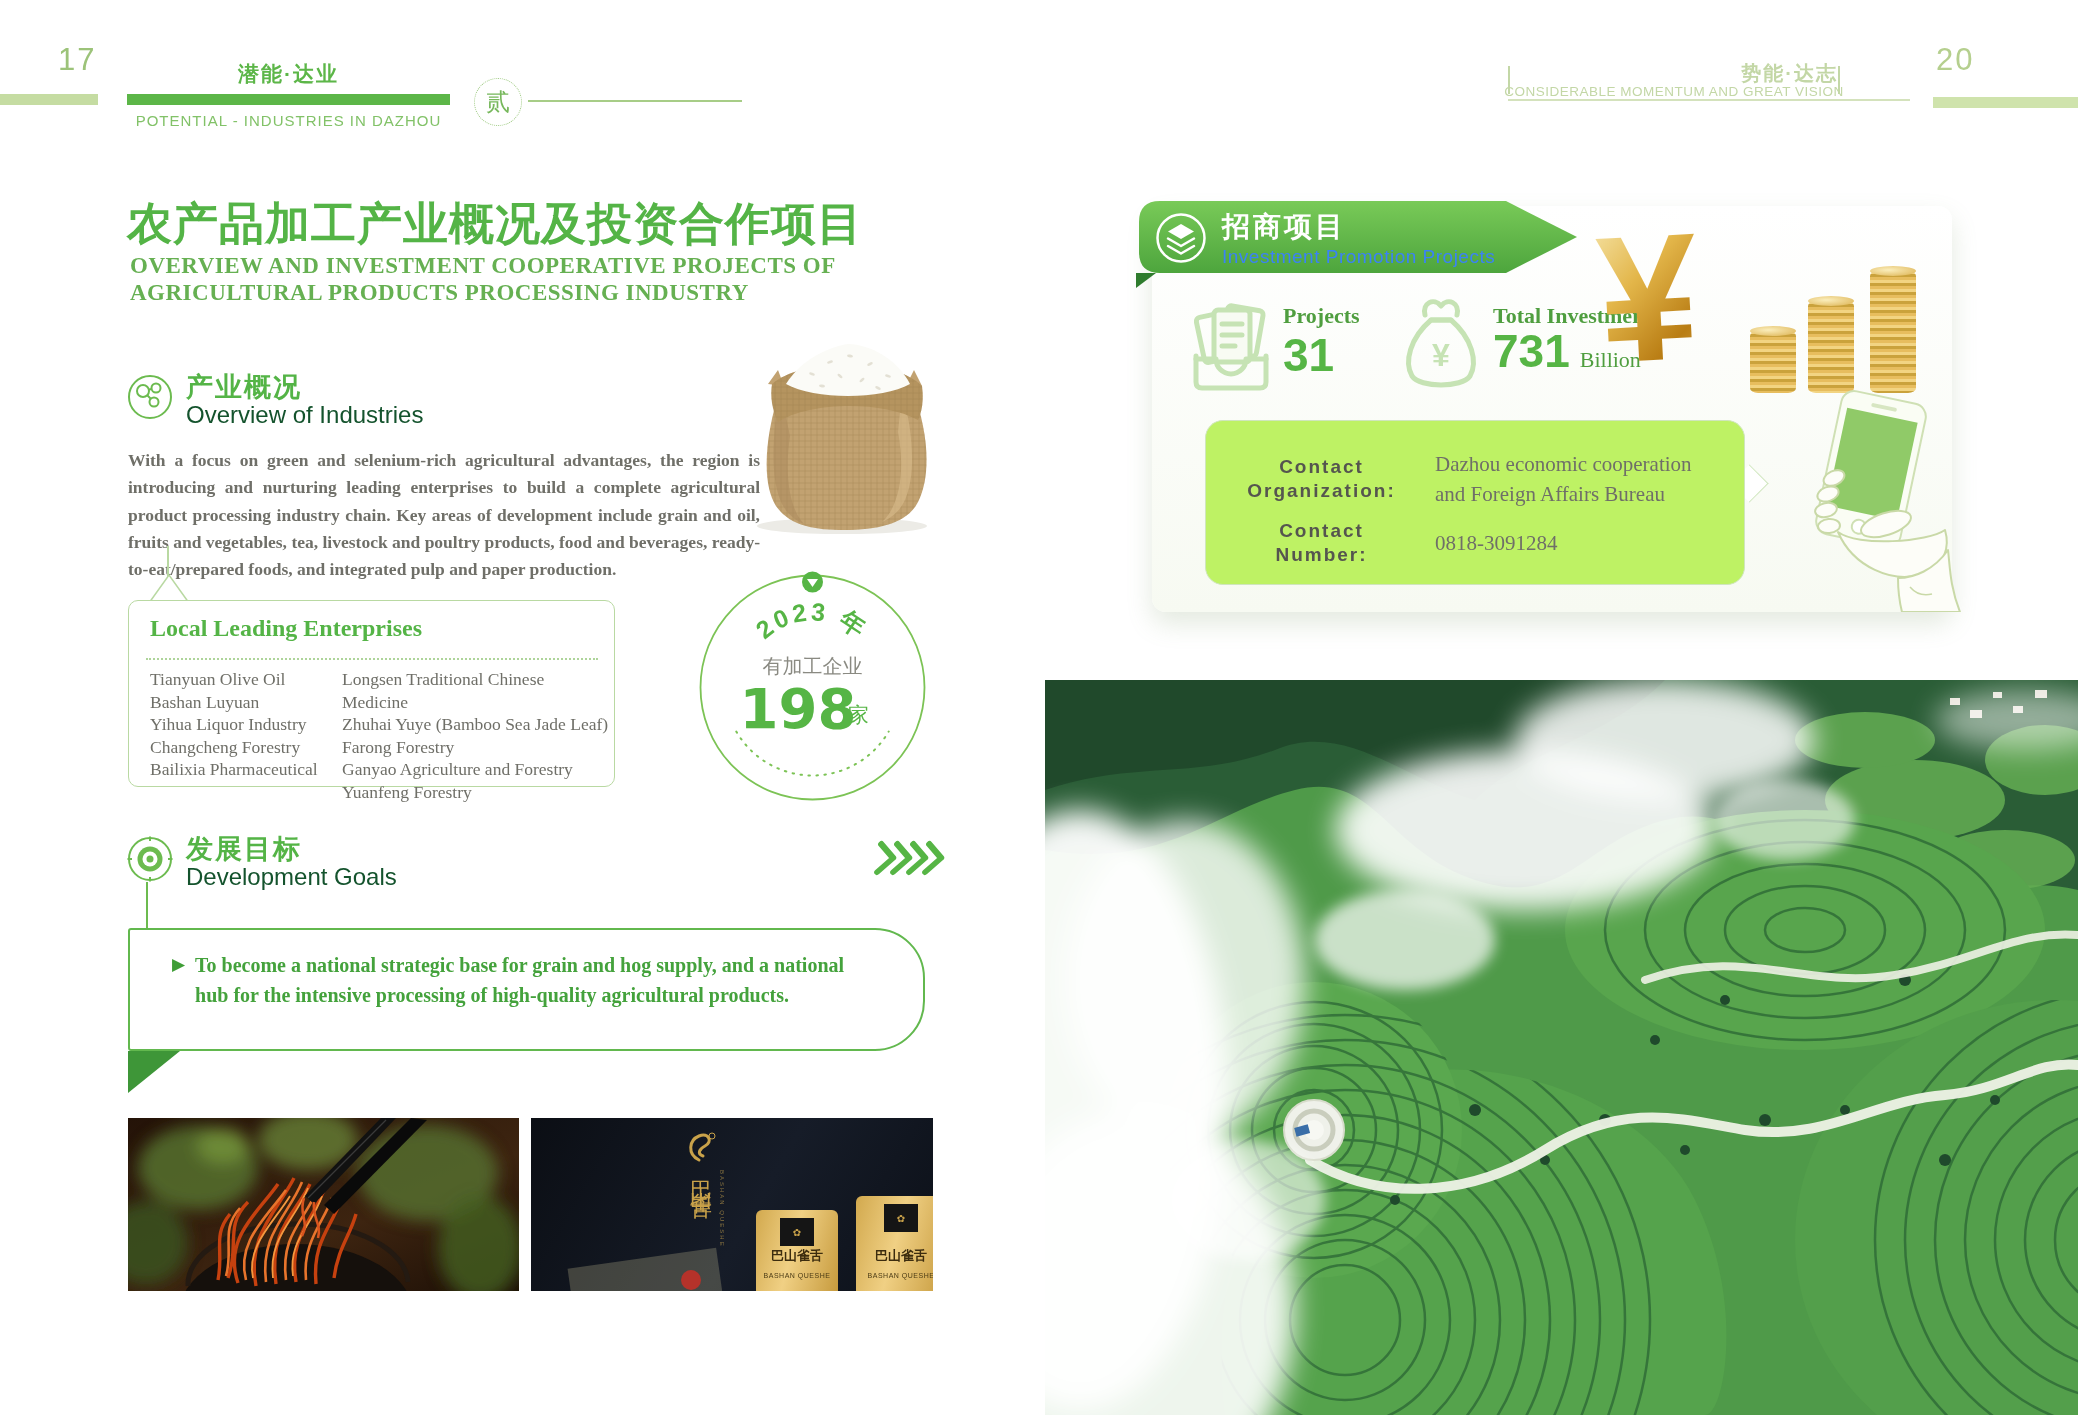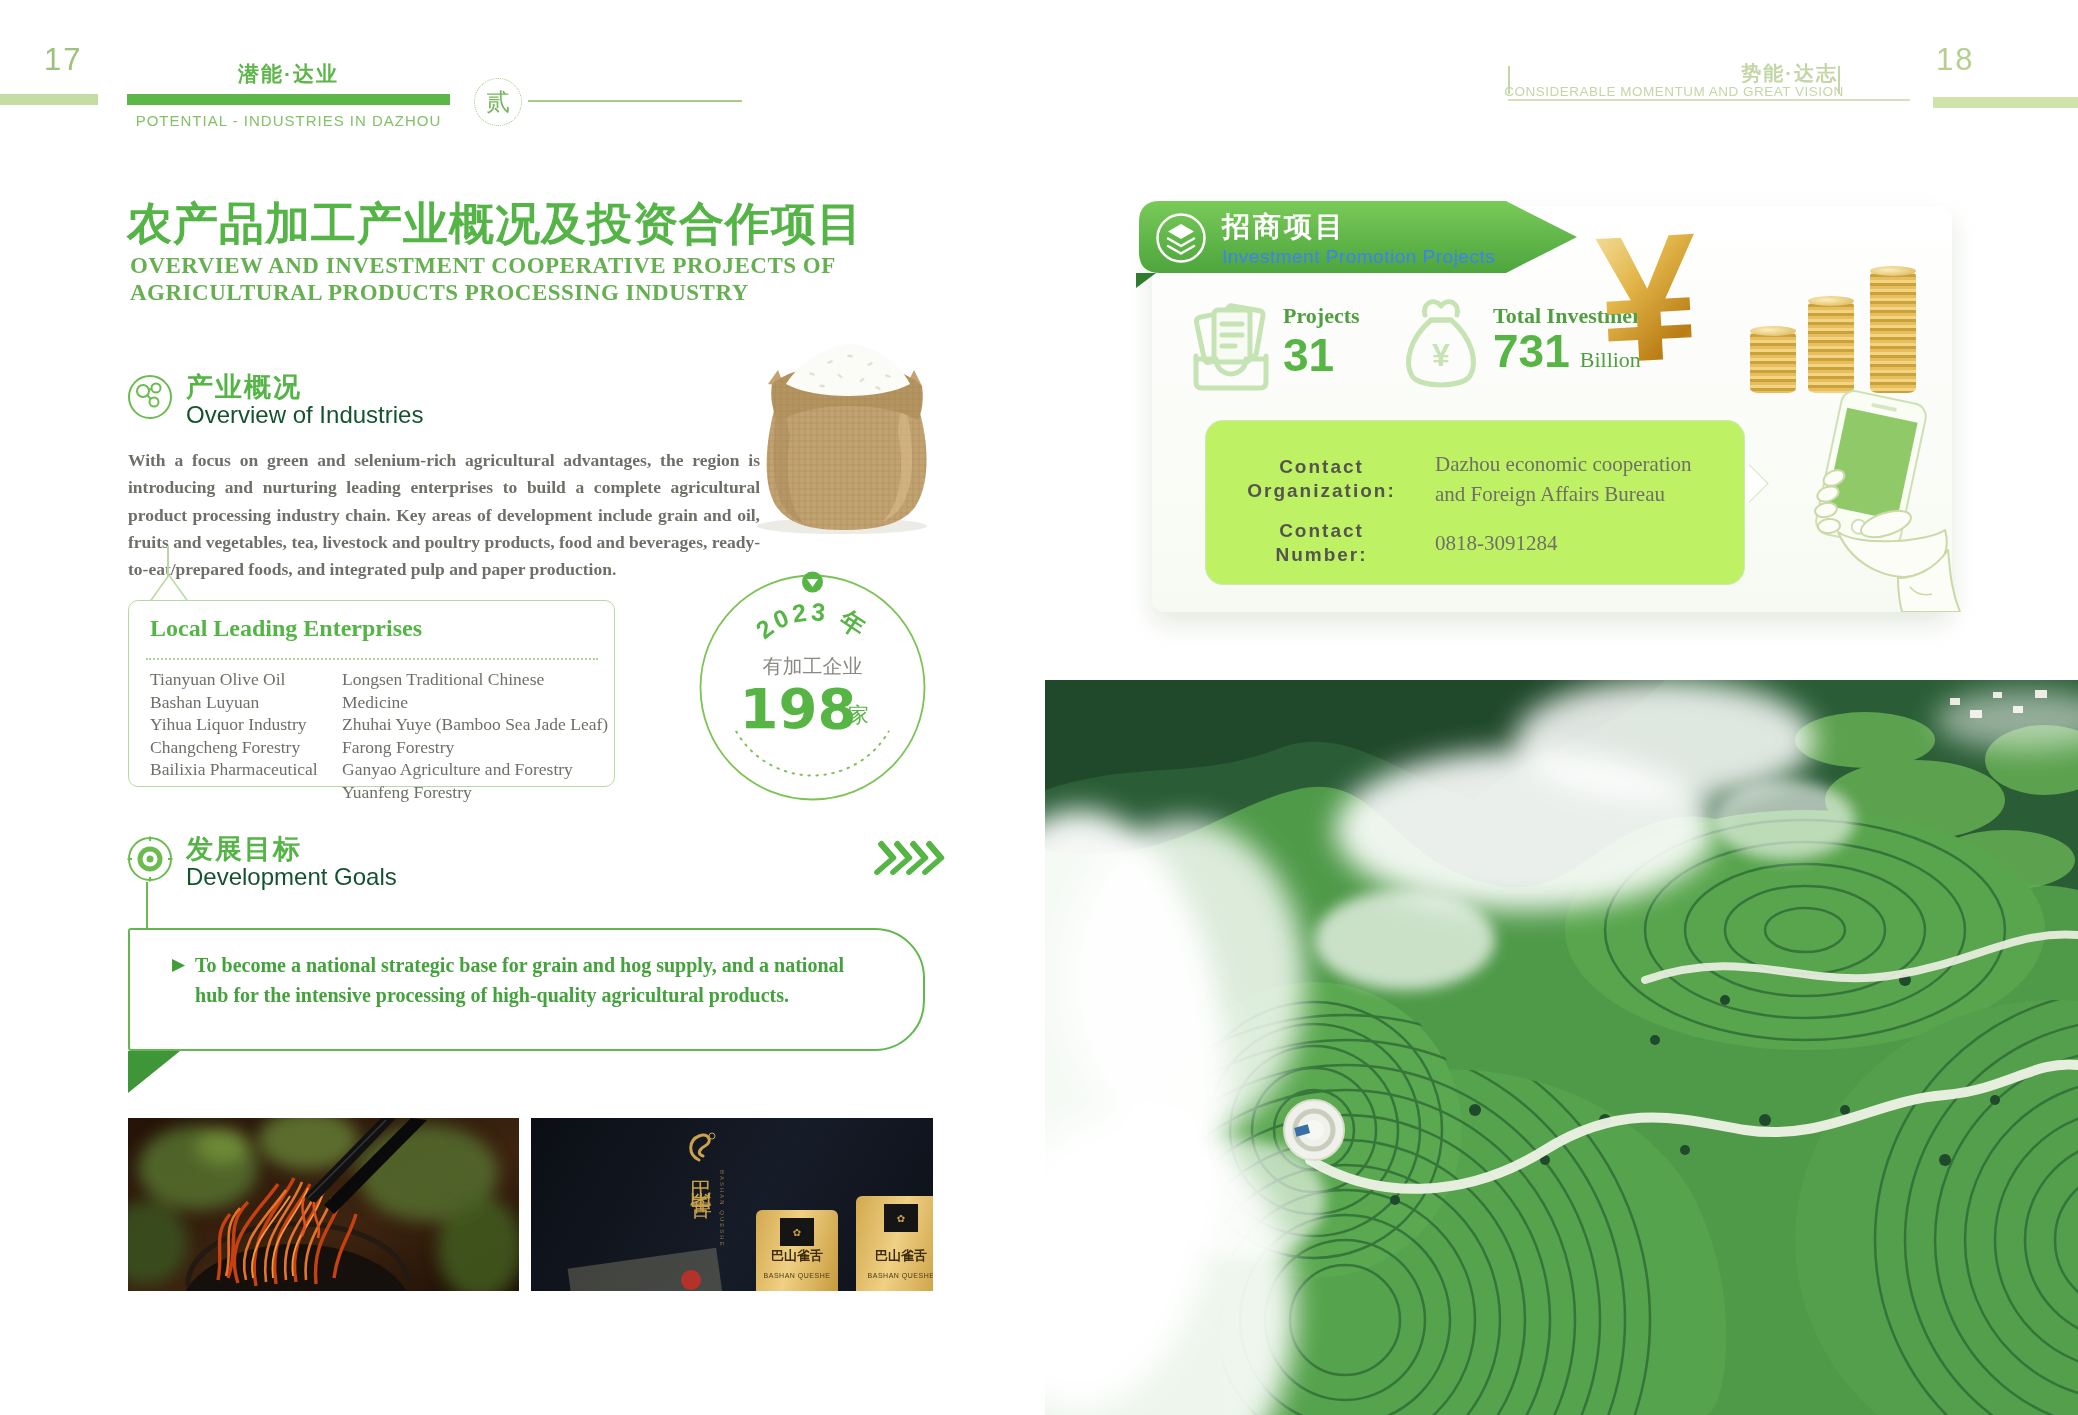--- a/index.html
+++ b/index.html
@@ -1,21 +1,21 @@
 <!DOCTYPE html>
 <html><head>
 <meta charset="utf-8">
 <style>
   html,body{margin:0;padding:0;background:#fff;}
   body{font-family:"Liberation Sans",sans-serif;}
   .page{position:relative;width:2078px;height:1415px;background:#ffffff;overflow:hidden;}
   .abs{position:absolute;}
 
   
-  .pagenum-left{left:44px;top:42px;font-size:31px;color:#9cc379;letter-spacing:2px;}
+  .pagenum-left{left:58px;top:42px;font-size:31px;color:#9cc379;letter-spacing:2px;}
   .bar-light-left{left:0;top:94px;width:98px;height:11px;background:#c5dca2;}
   .bar-green{left:127px;top:94px;width:323px;height:11px;background:#5cb648;}
   .hdr-zh-left{left:127px;top:60px;width:323px;text-align:center;font-size:21px;color:#5cb648;letter-spacing:2px;font-weight:600;}
   .hdr-en-left{left:107px;top:112px;width:363px;text-align:center;font-size:15px;color:#82c268;letter-spacing:1px;}
   .seal{left:474px;top:78px;width:46px;height:46px;border:1.5px dotted #9cc97f;border-radius:50%;display:flex;align-items:center;justify-content:center;}
   .seal-char{font-family:"Liberation Serif",serif;font-size:24px;color:#77b85c;}
   .seal-line{left:528px;top:100px;width:214px;height:1.5px;background:#a7cd87;}
   .vbar-r1{left:1508px;top:66px;width:2px;height:28px;background:#c3d7a6;}
   .vbar-r2{left:1838px;top:66px;width:2px;height:28px;background:#c3d7a6;}
   .hdr-zh-right{left:1510px;top:60px;width:328px;text-align:right;font-size:20px;color:#c3d7a6;letter-spacing:2px;font-weight:600;}
@@ -112,21 +112,21 @@
   <div class="abs seal">
     <span class="seal-char">贰</span>
   </div>
   <div class="abs seal-line"></div>
 
   <div class="abs vbar-r1"></div>
   <div class="abs hdr-zh-right">势能·达志</div>
   <div class="abs hdr-en-right">CONSIDERABLE MOMENTUM AND GREAT VISION</div>
   <div class="abs vbar-r2"></div>
   <div class="abs hline-right"></div>
-  <span class="abs pagenum-right">18</span>
+  <span class="abs pagenum-right">20</span>
   <div class="abs bar-light-right"></div>
 
   <h1 class="abs title-zh" style="margin:0;">农产品加工产业概况及投资合作项目</h1>
   <div class="abs title-en">
     <div>OVERVIEW AND INVESTMENT COOPERATIVE PROJECTS OF</div>
     <div>AGRICULTURAL PRODUCTS PROCESSING INDUSTRY</div>
   </div>
 
   <svg class="abs ov-icon" width="46" height="46" viewBox="0 0 46 46">
     <circle cx="23" cy="23" r="21" fill="#fff" stroke="#6cbb4f" stroke-width="2"></circle>

